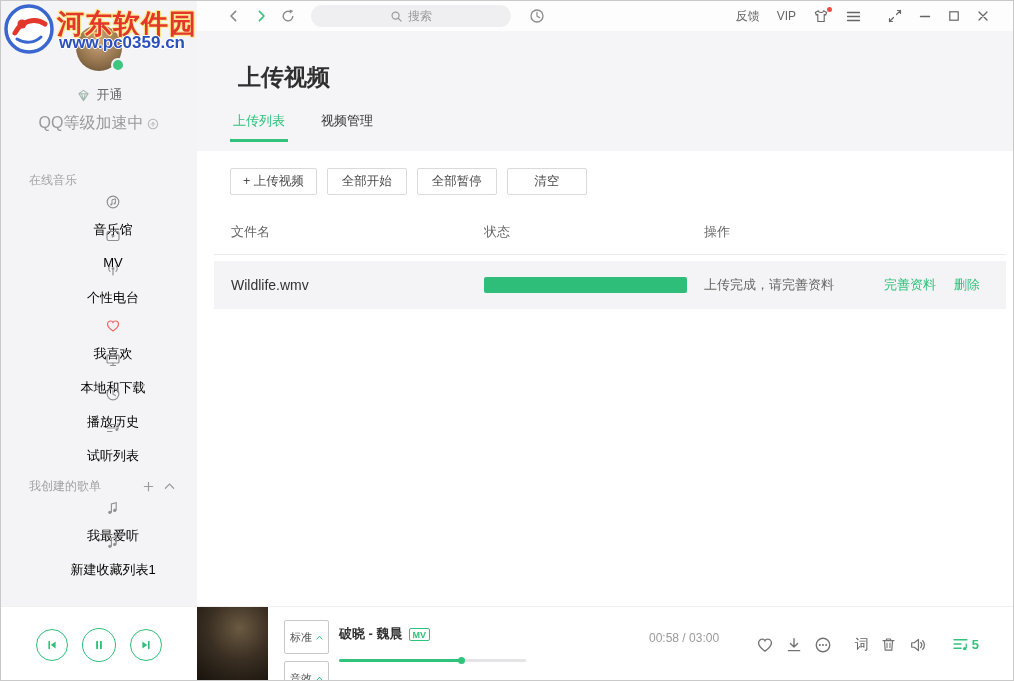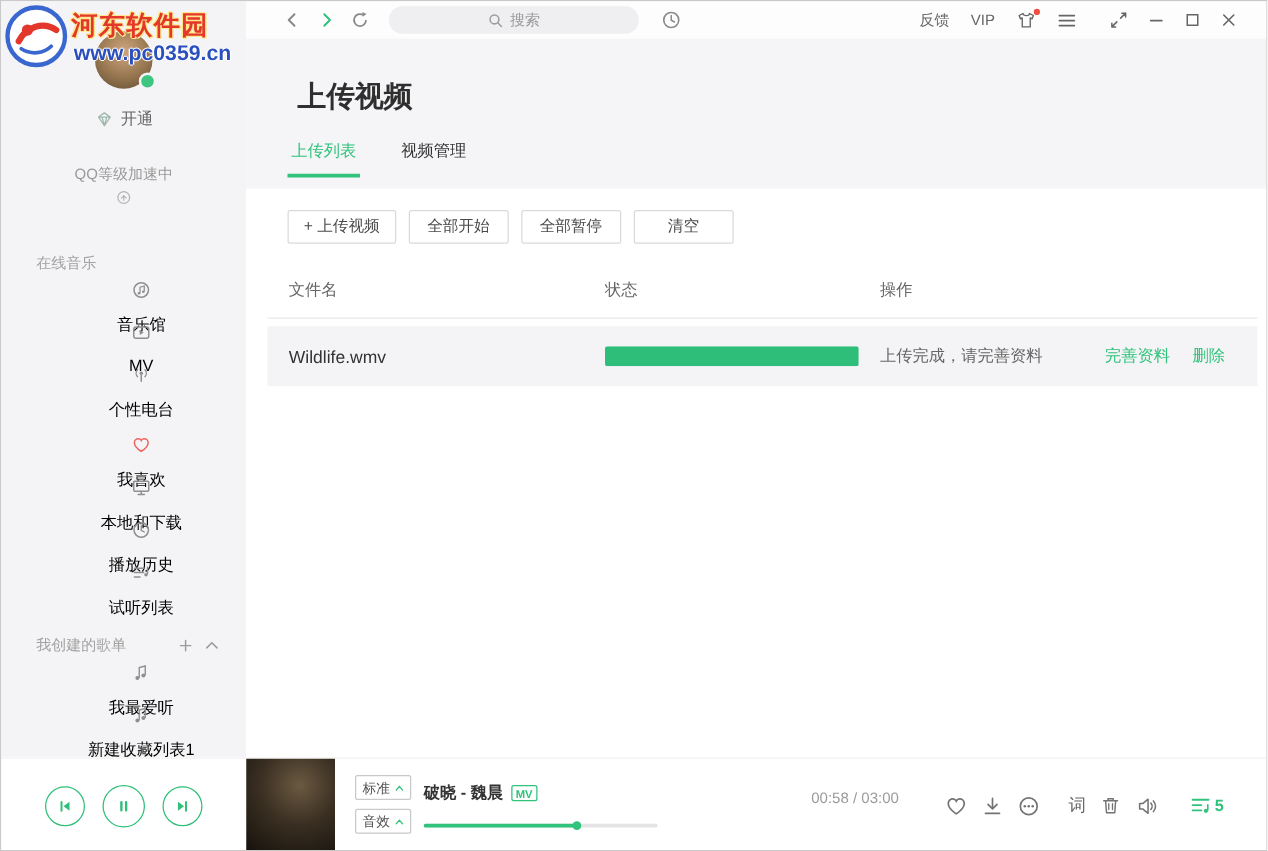--- a/index.html
+++ b/index.html
@@ -3,33 +3,33 @@
 <meta charset="utf-8">
 <style>
   * { margin:0; padding:0; box-sizing:border-box; }
   html,body { width:1014px; height:681px; }
   body { font-family:"Liberation Sans","DejaVu Sans",sans-serif; background:#fff; }
   .app { position:relative; width:1014px; height:681px; background:#fff; overflow:hidden; border:1px solid #c9c9c9; }
 
   
   .watermark { position:absolute; left:0; top:0; width:210px; height:64px; z-index:60; pointer-events:none; }
   .wm-logo { position:absolute; left:2px; top:2px; }
-  .wm-name { position:absolute; left:56px; top:5px; font-size:21px; font-weight:bold; color:#e2372a; letter-spacing:1px; white-space:nowrap;
+  .wm-name { position:absolute; left:56px; top:5px; font-size:27px; font-weight:bold; color:#e2372a; letter-spacing:1px; white-space:nowrap;
              text-shadow:1px 0 #ffe88c,-1px 0 #ffe88c,0 1px #ffe88c,0 -1px #ffe88c,1px 1px #ffe88c,-1px -1px #ffe88c; }
   .wm-url  { position:absolute; left:58px; top:32px; font-size:17px; font-weight:bold; color:#2b50bd; white-space:nowrap;
              text-shadow:1px 0 #fff,-1px 0 #fff,0 1px #fff,0 -1px #fff; }
 
   
   .sidebar { position:absolute; left:0; top:0; width:196px; height:605px; background:#f4f4f6; overflow:hidden; }
   .avatar-wrap { position:relative; width:46px; height:46px; margin:24px auto 0; }
   .avatar { width:46px; height:46px; border-radius:50%; background:radial-gradient(circle at 50% 35%, #cfa57e 0%, #96764f 55%, #5f4a33 100%); }
   .avatar-badge { position:absolute; right:-3px; bottom:-1px; width:14px; height:14px; border-radius:50%; background:#3ec57f; border:2px solid #f4f4f6; }
   .upgrade-row { display:flex; align-items:center; justify-content:center; gap:6px; margin-top:15px; font-size:13px; color:#666; cursor:pointer; }
   .upgrade-row svg { color:#9fb8ab; }
-  .level-row { display:flex; align-items:center; justify-content:center; gap:4px; margin-top:27px; font-size:12px; color:#999; cursor:pointer;flex-direction:column; }
+  .level-row { display:flex; align-items:center; justify-content:center; gap:4px; margin-top:9px; font-size:16px; color:#999; cursor:pointer; }
   .level-row svg { color:#b5b5b8; }
   .sec-1 { margin-top:38px; }
   .sec-2 { margin-top:22px; }
   .sec-3 { margin-top:24px; }
   .section-title { display:flex; align-items:center; height:16px; padding:0 22px 0 28px; font-size:12px; color:#a2a2a2; margin-bottom:6px; }
   .st-spacer { flex:1; }
   .st-icon { color:#9a9a9e; cursor:pointer; display:flex; }
   .st-icon.plus { margin-right:10px; }
   .nav-item { display:flex; align-items:center; gap:11px; height:34px; padding-left:28px; font-size:13px; color:#000000; cursor:pointer;flex-direction:column; }
   .nav-item svg { color:#8e8e93; flex:none; }
@@ -79,21 +79,21 @@
   .progress-fill { height:100%; background:#2fbe79; }
   .c-status { color:#666; }
   .c-actions { display:flex; gap:18px; }
   .link { color:#31c27c; cursor:pointer; }
 
   
   .player { position:absolute; left:196px; top:605px; width:818px; height:76px; background:#fff; border-top:1px solid #f1f1f1; }
   .album { position:absolute; left:0; top:0; width:71px; height:76px; cursor:pointer;
            background:radial-gradient(circle at 60% 28%, #6b5a42 0%, #3a2f22 45%, #14100b 100%); }
   .quality-col { position:absolute; left:87px; top:13px; display:flex; flex-direction:column; gap:7px; }
-  .mini-select { display:flex; align-items:center; gap:4px; height:20px; padding:0 5px; border:1px solid #c9c9c9; border-radius:2px;
+  .mini-select { display:flex; align-items:center; gap:4px; height:34px; padding:0 5px; border:1px solid #c9c9c9; border-radius:2px;
                  font-size:11px; color:#555; background:#fff; cursor:pointer; }
   .mini-select svg { color:#31c27c; }
   .track-row { position:absolute; left:142px; top:18px; display:flex; align-items:center; gap:6px;font-weight:bold; }
   .track-title { font-size:13px; color:#333; cursor:pointer; }
   .mv-badge { border:1px solid #31c27c; color:#31c27c; font-size:9px; border-radius:2px; padding:0 3px; height:13px; line-height:12px; cursor:pointer; }
   .seek { position:absolute; left:142px; top:52px; width:187px; height:3px; background:#e4e4e6; border-radius:2px; cursor:pointer; }
   .seek-fill { height:100%; background:#31c27c; border-radius:2px; position:relative; }
   .seek-knob { position:absolute; right:-3px; top:-2px; width:7px; height:7px; border-radius:50%; background:#31c27c; }
   .time { position:absolute; left:452px; top:24px; font-size:12px; color:#9a9a9a; }
   .player-icons { position:absolute; right:36px; top:0; height:100%; display:flex; align-items:center; gap:11px; }

